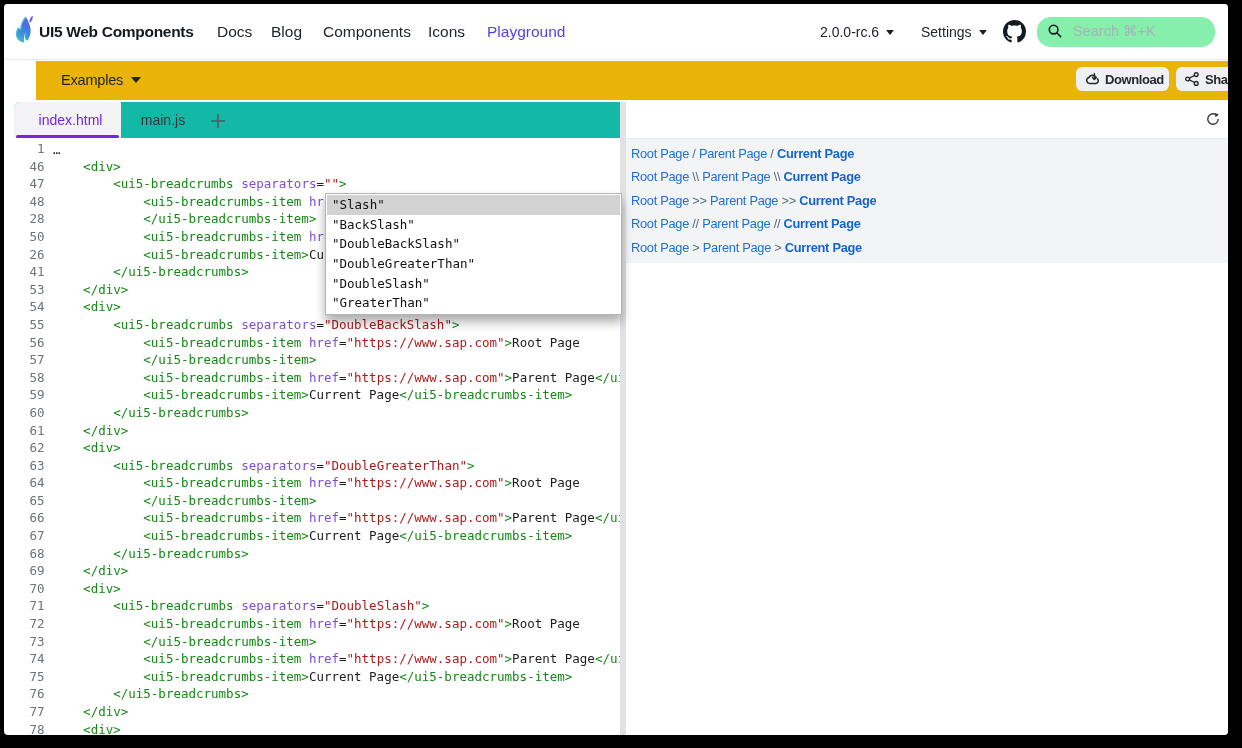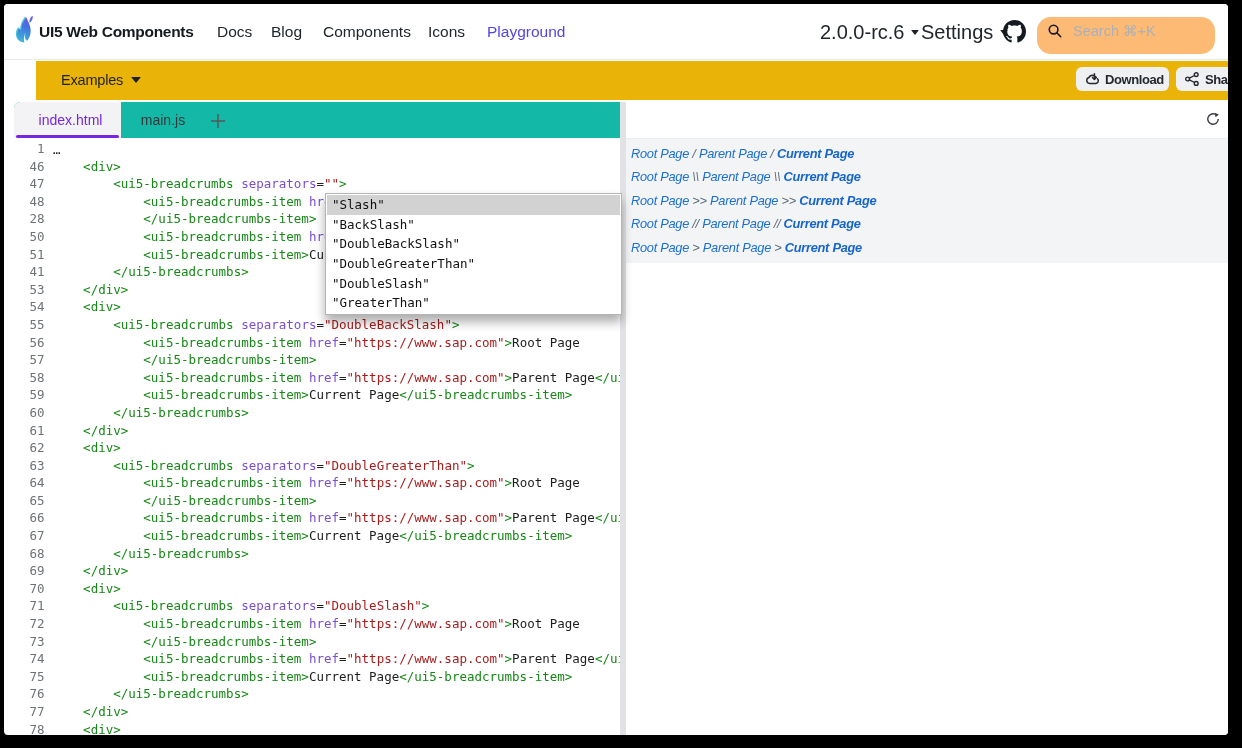--- a/index.html
+++ b/index.html
@@ -7,25 +7,25 @@
   body { background:#000; font-family:"Liberation Sans",sans-serif; position:relative; overflow:hidden; }
   .frame { position:absolute; left:4px; top:4px; width:1224px; height:731px; background:#fff; border-radius:4px; overflow:hidden; }
 
   
   .navbar { position:absolute; left:0; top:0; width:100%; height:56px; background:#fff; border-bottom:1px solid #e8e9eb; }
   .logo { position:absolute; left:11px; top:10px; width:22px; height:34px; }
   .nav-title { position:absolute; left:35px; top:0; height:56px; line-height:56px; font-size:15.5px; font-weight:700; color:#15191d; letter-spacing:-0.3px;text-align:right; }
   .nav-link { position:absolute; top:0; height:56px; line-height:56px; font-size:15.5px; color:#21262c; cursor:pointer; }
   .nav-link.docs { left:213px; } .nav-link.blog { left:267px; } .nav-link.components { left:319px; }
   .nav-link.icons { left:424px; } .nav-link.playground { left:483px; color:#5345e0; }
-  .nav-drop { position:absolute; top:0; height:40px; line-height:56px; font-size:20px; color:#21262c; cursor:pointer; white-space:nowrap; }
+  .nav-drop { position:absolute; top:0; height:40px; line-height:56px; font-size:14px; color:#21262c; cursor:pointer; white-space:nowrap; }
   .nav-drop.version { left:816px; } .nav-drop.settings { left:917px; }
   .caret { display:inline-block; width:0; height:0; border-left:4.5px solid transparent; border-right:4.5px solid transparent; border-top:5.5px solid #1d2126; margin-left:7px; vertical-align:middle; margin-top:-2px; border-radius:1px; }
   .gh { position:absolute; left:999px; top:16px; width:23px; height:23px; }
-  .searchbox { position:absolute; left:1033px; top:13px; width:178px; height:37px; background:#fdba74; border-radius:14px;text-decoration:underline; }
+  .searchbox { position:absolute; left:1033px; top:13px; width:178px; height:30px; background:#86efac; border-radius:14px;text-decoration:underline; }
   .searchbox .mag { position:absolute; left:10px; top:6px; width:16px; height:16px; }
   .searchbox .ph { position:absolute; left:36px; top:0; height:27px; width:135px; border:none; outline:none; background:transparent; font-family:"Liberation Sans",sans-serif; font-size:14.5px; color:#3a3f45; } .searchbox .ph::placeholder { color:#a9b0ba; opacity:1; }
 
   
   .toolbar { position:absolute; left:0; top:57px; width:100%; height:39px; background:#eab308;margin-left:32px; }
   .examples { position:absolute; left:25px; top:0; height:39px; line-height:39px; font-size:14.5px; letter-spacing:-0.2px; color:#1d2126; cursor:pointer; }
   .examples .caret { border-top-width:6px; border-left-width:5px; border-right-width:5px; margin-left:8px; }
   .tbtn { position:absolute; top:6px; height:24px; background:#eef0f2; border-radius:6px; display:flex; align-items:center; font-size:13px; font-weight:700; letter-spacing:-0.4px; color:#24292f; cursor:pointer; }
   .tbtn svg { flex:none; margin-left:9px; margin-right:6px; }
   .tbtn .lbl { margin-right:11px; }
@@ -52,21 +52,21 @@
 
   
   .hints { position:absolute; left:321px; top:189px; width:297px; z-index:6; background:#fff; border:1px solid #b4b4b4; box-shadow:0 7px 10px rgba(0,0,0,0.32); padding:1px; }
   .hint { height:19.7px; line-height:19.7px; font-family:"DejaVu Sans Mono",monospace; font-size:12.5px; color:#111; padding-left:5px; white-space:pre; cursor:pointer; }
   .hint.sel { background:#d2d2d2; }
 
   
   .preview { position:absolute; left:622px; top:98px; width:602px; height:633px; background:#fff; border-top-right-radius:6px; }
   .phead { position:absolute; left:0; top:0; width:100%; height:37px; border-bottom:1px solid #eaeced; border-top-right-radius:6px; }
   .refresh { position:absolute; right:8px; top:10px; width:14px; height:14px; cursor:pointer; }
-  .sample { position:absolute; left:0; top:37px; width:100%; height:124px; background:#f3f4f6; padding-top:2.5px; padding-left:4.5px;font-style:italic; }
+  .sample { position:absolute; left:0; top:37px; width:100%; height:124px; background:#f3f4f6; padding-top:2.5px; padding-left:4.5px; }
   .bc-row { height:23.6px; line-height:23.6px; font-size:13.5px; letter-spacing:-0.3px; white-space:pre; transform:scaleX(0.95); transform-origin:0 50%; }
   .bc-link { color:#1b6fd3; cursor:pointer; }
   .bc-sep { color:#5a6b7d; }
   .bc-cur { color:#1565cb; font-weight:700; cursor:pointer; }
 </style>
 </head>
 <body>
 
 <div class="frame">
 
@@ -142,21 +142,21 @@
         </div>
     </div>
     <div class="code">
       <div class="codewrap" id="codewrap">
           <div class="cl"><span class="ln">1</span><span class="tk-fold">…</span></div>
           <div class="cl"><span class="ln">46</span><span class="tk-pl">    </span><span class="tk-tag">&lt;div&gt;</span></div>
           <div class="cl"><span class="ln">47</span><span class="tk-pl">        </span><span class="tk-tag">&lt;ui5-breadcrumbs</span><span class="tk-pl"> </span><span class="tk-attr">separators</span><span class="tk-pl">=</span><span class="tk-str">""</span><span class="tk-tag">&gt;</span></div>
           <div class="cl"><span class="ln">48</span><span class="tk-pl">            </span><span class="tk-tag">&lt;ui5-breadcrumbs-item</span><span class="tk-pl"> </span><span class="tk-attr">href</span><span class="tk-pl">=</span><span class="tk-str">"https://www.sap.com"</span><span class="tk-tag">&gt;</span><span class="tk-pl">Root Page</span></div>
           <div class="cl"><span class="ln">28</span><span class="tk-pl">            </span><span class="tk-tag">&lt;/ui5-breadcrumbs-item&gt;</span></div>
           <div class="cl"><span class="ln">50</span><span class="tk-pl">            </span><span class="tk-tag">&lt;ui5-breadcrumbs-item</span><span class="tk-pl"> </span><span class="tk-attr">href</span><span class="tk-pl">=</span><span class="tk-str">"https://www.sap.com"</span><span class="tk-tag">&gt;</span><span class="tk-pl">Parent Page</span><span class="tk-tag">&lt;/ui5-breadcrumbs-item&gt;</span></div>
-          <div class="cl"><span class="ln">51</span><span class="tk-pl">            </span><span class="tk-tag">&lt;ui5-breadcrumbs-item&gt;</span><span class="tk-pl">Current Page</span><span class="tk-tag">&lt;/ui5-breadcrumbs-item&gt;</span></div>
+          <div class="cl"><span class="ln">26</span><span class="tk-pl">            </span><span class="tk-tag">&lt;ui5-breadcrumbs-item&gt;</span><span class="tk-pl">Current Page</span><span class="tk-tag">&lt;/ui5-breadcrumbs-item&gt;</span></div>
           <div class="cl"><span class="ln">41</span><span class="tk-pl">        </span><span class="tk-tag">&lt;/ui5-breadcrumbs&gt;</span></div>
           <div class="cl"><span class="ln">53</span><span class="tk-pl">    </span><span class="tk-tag">&lt;/div&gt;</span></div>
           <div class="cl"><span class="ln">54</span><span class="tk-pl">    </span><span class="tk-tag">&lt;div&gt;</span></div>
           <div class="cl"><span class="ln">55</span><span class="tk-pl">        </span><span class="tk-tag">&lt;ui5-breadcrumbs</span><span class="tk-pl"> </span><span class="tk-attr">separators</span><span class="tk-pl">=</span><span class="tk-str">"DoubleBackSlash"</span><span class="tk-tag">&gt;</span></div>
           <div class="cl"><span class="ln">56</span><span class="tk-pl">            </span><span class="tk-tag">&lt;ui5-breadcrumbs-item</span><span class="tk-pl"> </span><span class="tk-attr">href</span><span class="tk-pl">=</span><span class="tk-str">"https://www.sap.com"</span><span class="tk-tag">&gt;</span><span class="tk-pl">Root Page</span></div>
           <div class="cl"><span class="ln">57</span><span class="tk-pl">            </span><span class="tk-tag">&lt;/ui5-breadcrumbs-item&gt;</span></div>
           <div class="cl"><span class="ln">58</span><span class="tk-pl">            </span><span class="tk-tag">&lt;ui5-breadcrumbs-item</span><span class="tk-pl"> </span><span class="tk-attr">href</span><span class="tk-pl">=</span><span class="tk-str">"https://www.sap.com"</span><span class="tk-tag">&gt;</span><span class="tk-pl">Parent Page</span><span class="tk-tag">&lt;/ui5-breadcrumbs-item&gt;</span></div>
           <div class="cl"><span class="ln">59</span><span class="tk-pl">            </span><span class="tk-tag">&lt;ui5-breadcrumbs-item&gt;</span><span class="tk-pl">Current Page</span><span class="tk-tag">&lt;/ui5-breadcrumbs-item&gt;</span></div>
           <div class="cl"><span class="ln">60</span><span class="tk-pl">        </span><span class="tk-tag">&lt;/ui5-breadcrumbs&gt;</span></div>
           <div class="cl"><span class="ln">61</span><span class="tk-pl">    </span><span class="tk-tag">&lt;/div&gt;</span></div>

